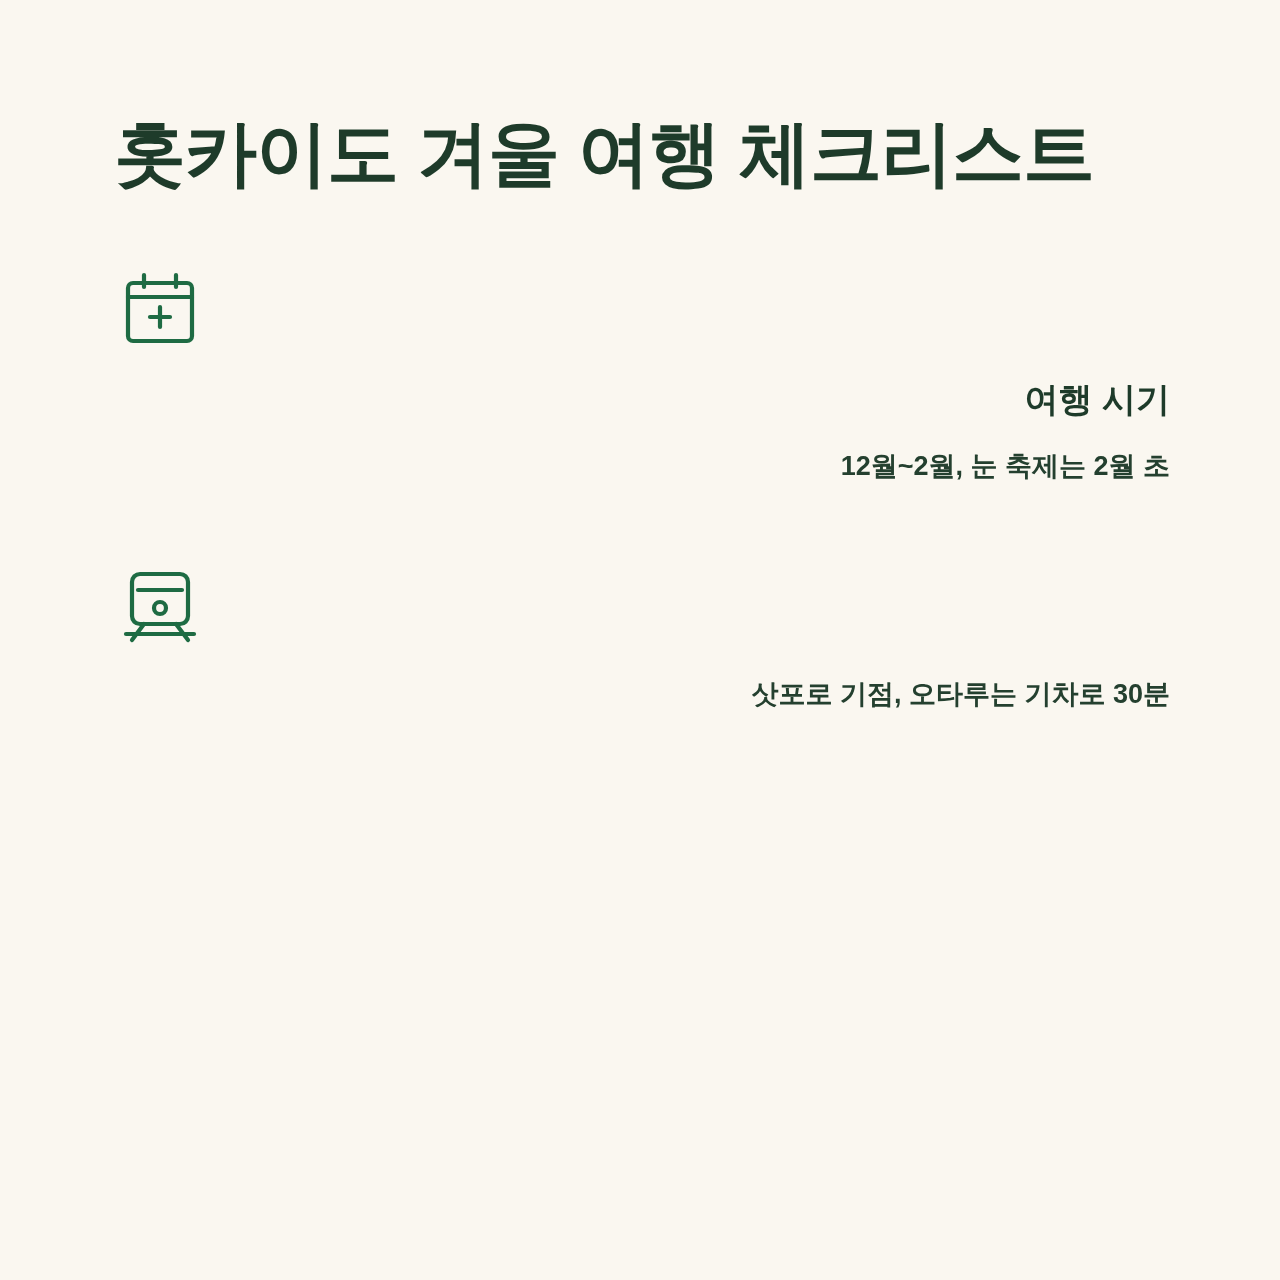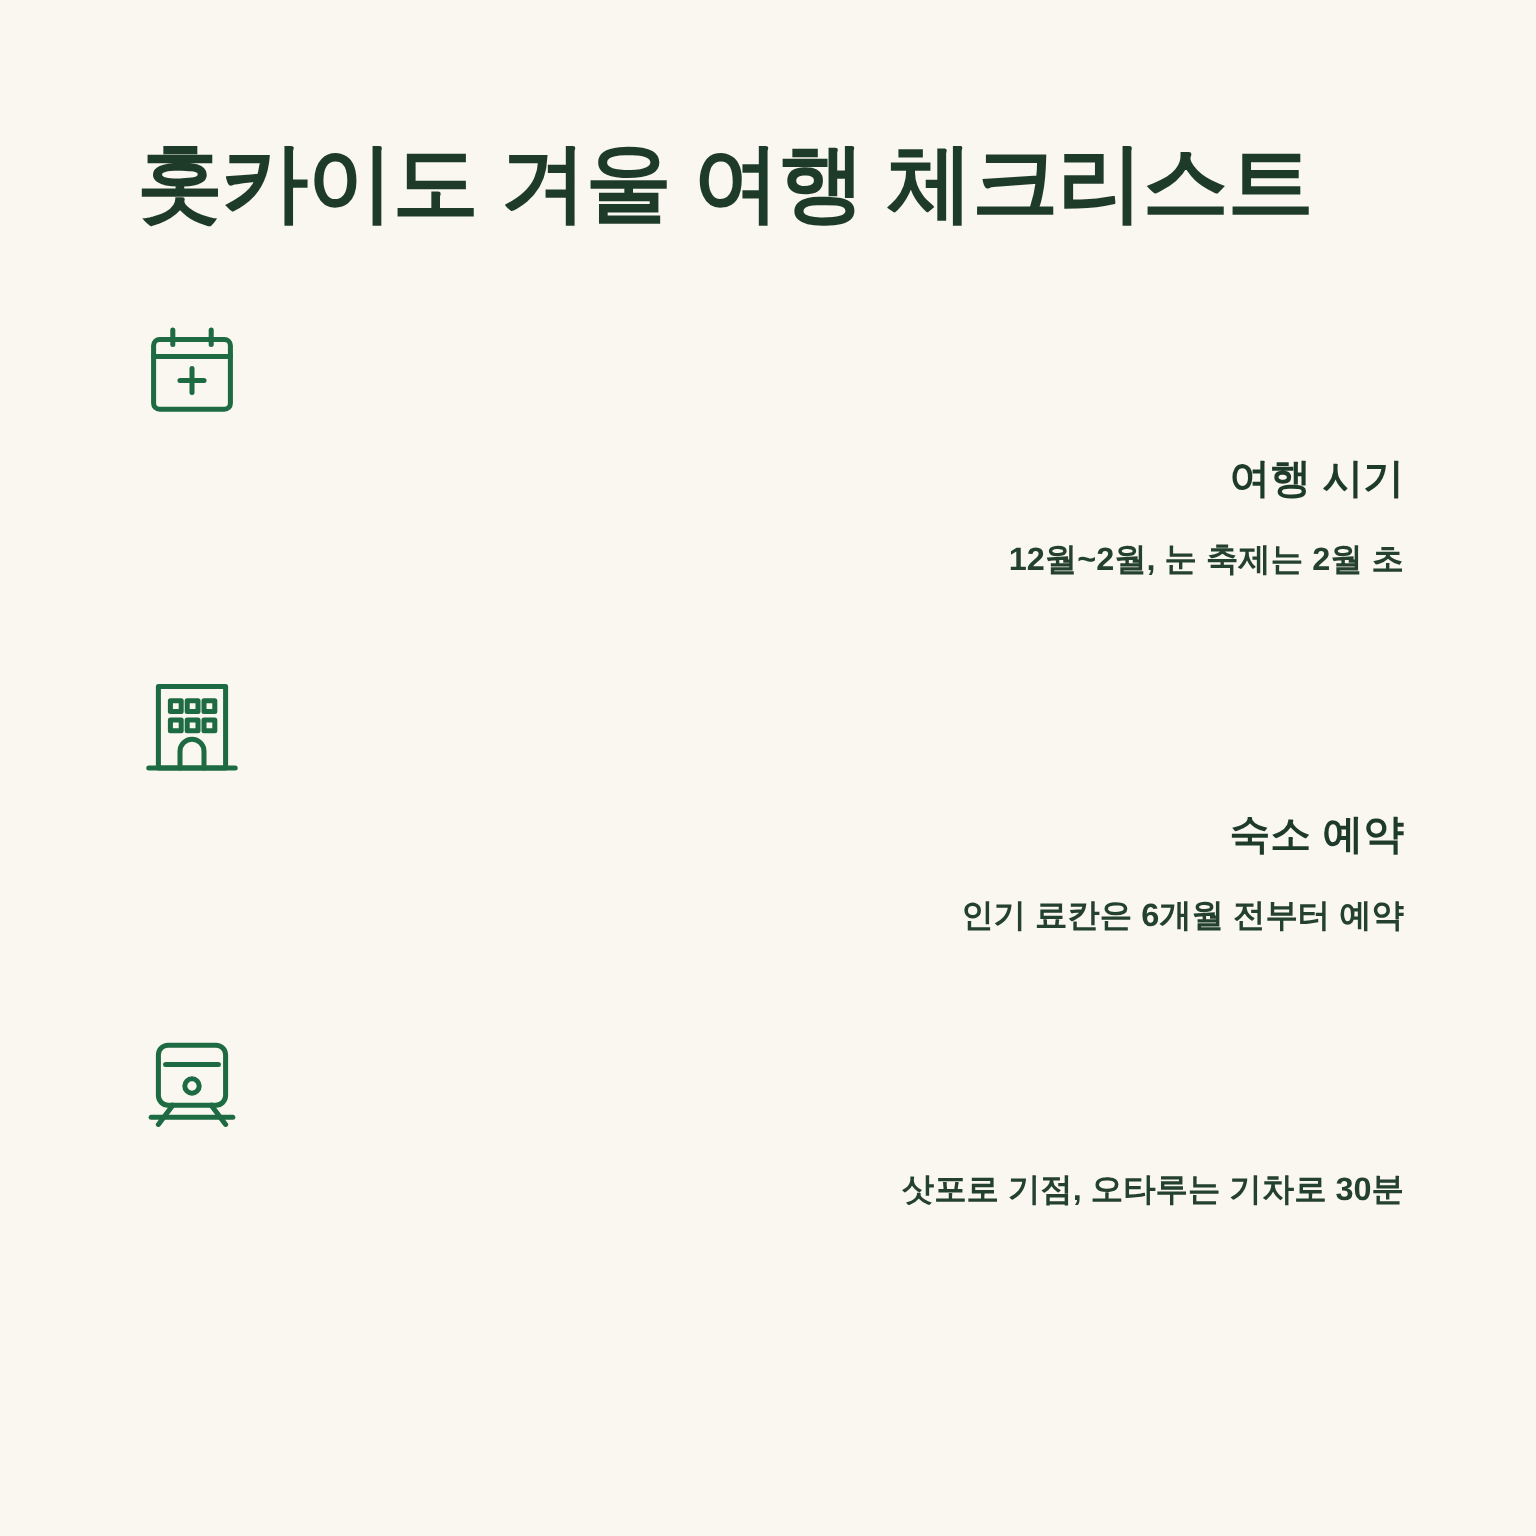--- a/index.html
+++ b/index.html
@@ -83,37 +83,20 @@
           <path d="M30 12 V24"></path>
           <path d="M62 12 V24"></path>
           <path d="M46 44 V64"></path>
           <path d="M36 54 H56"></path>
         </svg>
       </div>
       <div class="item-title">여행 시기</div>
       <div class="item-desc">12월~2월, 눈 축제는 2월 초</div>
     </div>
 
-    <div class="item">
-      <div class="icon-wrap">
-        <svg width="92" height="92" viewBox="0 0 92 92" fill="none" stroke="#1e6b43" stroke-width="4.2" stroke-linecap="round" stroke-linejoin="round">
-          <rect x="18" y="12" width="56" height="68"></rect>
-          <rect x="28" y="24" width="9" height="9"></rect>
-          <rect x="42" y="24" width="9" height="9"></rect>
-          <rect x="56" y="24" width="9" height="9"></rect>
-          <rect x="28" y="40" width="9" height="9"></rect>
-          <rect x="42" y="40" width="9" height="9"></rect>
-          <rect x="56" y="40" width="9" height="9"></rect>
-          <path d="M36 80 V66 a10 10 0 0 1 20 0 V80"></path>
-          <path d="M10 80 H82"></path>
-        </svg>
-      </div>
-      <div class="item-title">숙소 예약</div>
-      <div class="item-desc">인기 료칸은 6개월 전부터 예약</div>
-    </div>
 
     <div class="item">
       <div class="icon-wrap">
         <svg width="92" height="92" viewBox="0 0 92 92" fill="none" stroke="#1e6b43" stroke-width="4.2" stroke-linecap="round" stroke-linejoin="round">
           <rect x="18" y="14" width="56" height="50" rx="8"></rect>
           <path d="M24 30 H68"></path>
           <circle cx="46" cy="48" r="6"></circle>
           <path d="M12 74 H80"></path>
           <path d="M30 64 L18 80"></path>
           <path d="M62 64 L74 80"></path>

